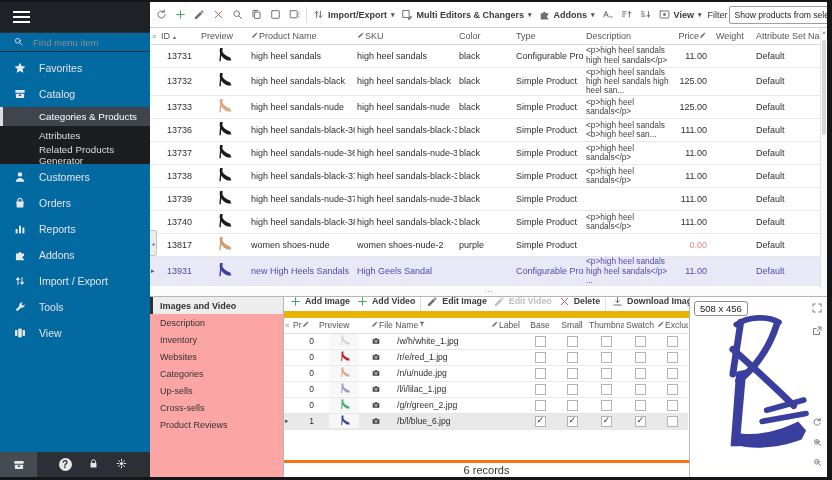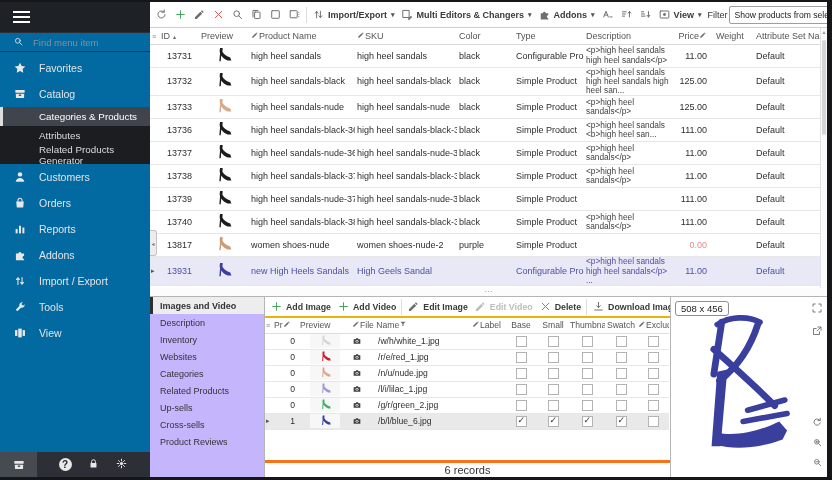--- a/index.html
+++ b/index.html
@@ -59,25 +59,25 @@
   .pz{color:#e88a8a !important;}
   .vscroll{position:absolute;right:0;top:0;bottom:0;width:7px;background:#fafafa;border-left:1px solid #e3e3e3;}
   .vscroll .arr{display:block;text-align:center;font-size:6px;color:#999;line-height:8px;}
   .vthumb{position:absolute;left:1px;right:1px;top:12px;height:95px;background:#d6d6d6;border-radius:2px;}
   .status-products{height:24px;border-top:1px solid #c9c9c9;border-bottom:1px solid #d9d9d9;display:flex;align-items:center;padding-left:78px;font-size:9.5px;color:#333;flex:none;}
   .hsplit{height:8px;background:#fcfcfc;display:flex;align-items:center;justify-content:center;color:#9a9a9a;font-size:8px;line-height:0;flex:none;}
   .collapse-tab{position:absolute;left:0;top:228px;width:7px;height:26px;background:#ececec;border:1px solid #c2c2c2;border-left:none;border-radius:0 3px 3px 0;font-size:6px;color:#777;display:flex;align-items:center;justify-content:center;z-index:5;}
   .collapse-tab::after{content:"◂";}
   
   .bottom{flex:1;display:flex;border-top:1px solid #b5b5b5;min-height:0;}
-  .tabs{width:115px;border-right:1px solid #b5b5b5;background:#c4b5fd;flex:none;}
+  .tabs{width:134px;border-right:1px solid #b5b5b5;background:#fca5a5;flex:none;}
   .dtab{height:17px;display:flex;align-items:center;padding-left:10px;font-size:9px;color:#333;white-space:nowrap;overflow:hidden;}
   .dtab.active{background:#ededed;box-shadow:inset 3px 0 0 #2f2f2f;font-weight:bold;}
   .mid{width:406px;border-right:1px solid #b5b5b5;display:flex;flex-direction:column;flex:none;}
-  .itoolbar{height:21px;display:flex;align-items:center;padding:0 2px;border-bottom:2px solid #eab308;white-space:nowrap;overflow:hidden;flex:none;}
+  .itoolbar{height:21px;display:flex;align-items:flex-end;padding:0 2px;border-bottom:7px solid #eab308;white-space:nowrap;overflow:hidden;flex:none;}
   .itoolbar .tbtn{font-size:8.8px;}
   .tbtn.dis{color:#bdbdbd;}
   #itable{width:404px;font-size:8.6px;}
   #itable th{height:15px;font-weight:normal;color:#555;text-align:left;padding:0 1px;border-bottom:1px solid #ddd;white-space:nowrap;overflow:hidden;}
   #itable td{height:16px;color:#2e2e2e;padding:0 1px;border-bottom:1px solid #e7e7e7;white-space:nowrap;overflow:hidden;vertical-align:middle;}
   #itable td.ctr,#itable th.ctr{text-align:center;}
   #itable td.num{text-align:right;padding-right:4px;}
   .irow.sel{background:#e9e9e9;}
   .thumbtile{display:inline-block;width:30px;height:14px;background:#f7f7f7;text-align:center;}
   .cb{display:inline-block;width:11px;height:11px;border:1px solid #b3b3b3;background:#fff;position:relative;vertical-align:middle;}
@@ -508,23 +508,20 @@
             <span>Description</span>
           </div>
           <div class="dtab">
             <span>Inventory</span>
           </div>
           <div class="dtab">
             <span>Websites</span>
           </div>
           <div class="dtab">
             <span>Categories</span>
-          </div>
-          <div class="dtab">
-            <span>Related Products</span>
           </div>
           <div class="dtab">
             <span>Up-sells</span>
           </div>
           <div class="dtab">
             <span>Cross-sells</span>
           </div>
           <div class="dtab">
             <span>Product Reviews</span>
           </div>

